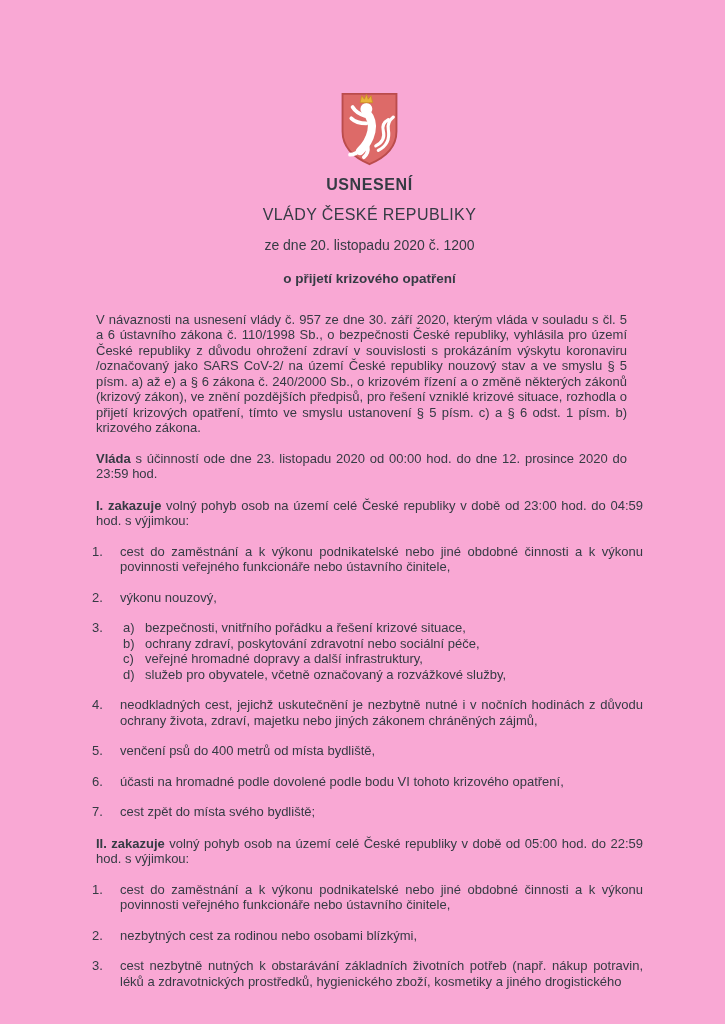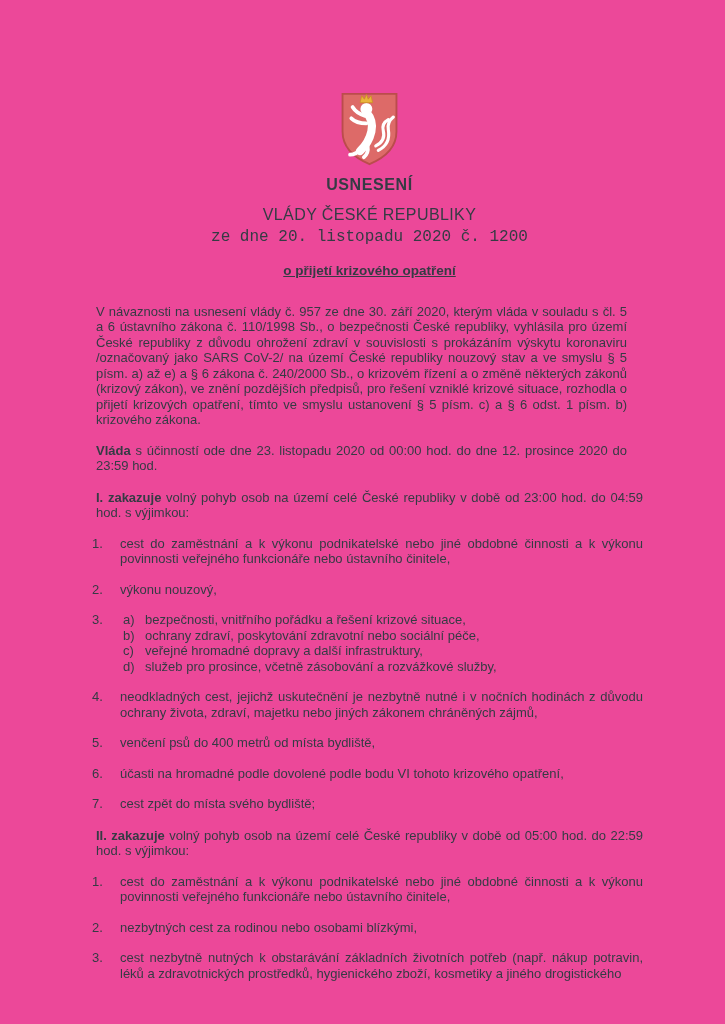--- a/index.html
+++ b/index.html
@@ -2,34 +2,34 @@
 <html><head>
 <meta charset="utf-8">
 <style>
   * { box-sizing: border-box; }
   html, body { margin: 0; padding: 0; background: #ffffff; }
   .page {
     position: relative;
     width: 725px;
     height: 1024px;
     margin: 0 auto;
-    background: #ec4899;
+    background: #f9a8d4;
     color: #353b44;
     font-family: "Liberation Sans", "DejaVu Sans", sans-serif;
     font-size: 13px;
     line-height: 15.5px;
     padding: 92px 82px 0 96px;
     overflow: hidden;
   }
   .doc-header { text-align: center; margin-bottom: 25px; }
   .emblem { display: block; margin: 0 auto 9px auto; }
   .title-line1 { font-size: 16px; font-weight: bold; letter-spacing: 0.6px; line-height: 20px; }
   .title-line2 { font-size: 16px; font-weight: normal; letter-spacing: 0.4px; line-height: 20px; margin-top: 10px; }
-  .date-line   { font-size: 16px; line-height: 17px; margin-top: 4px; font-family: Liberation Mono, monospace; }
-  .subject-line{ font-size: 13.5px; font-weight: bold; margin-top: 17px; text-decoration: underline; }
+  .date-line   { font-size: 14px; line-height: 17px; margin-top: 12px; }
+  .subject-line{ font-size: 13.5px; font-weight: bold; margin-top: 17px; }
   .para { text-align: justify; margin: 0 16px 15px 0; }
   .para b, .section-heading b { font-weight: bold; }
   .section-heading { text-align: justify; margin: 16px 0 15px 0; }
   .num-list { margin: 0; padding: 0; }
   .list-item { display: flex; margin: 0 0 15px 0; }
   .li-num  { flex: 0 0 28px; margin-left: -4px; }
   .li-body { flex: 1; text-align: justify; }
   .sub-list { margin-top: 0; }
   .sub-item { display: flex; }
   .sub-num  { flex: 0 0 22px; margin-left: 3px; }
@@ -100,21 +100,21 @@
                 <span class="sub-body">ochrany zdraví, poskytování zdravotní nebo sociální péče,</span>
               </span>
 
               <span class="sub-item">
                 <span class="sub-num">c)</span>
                 <span class="sub-body">veřejné hromadné dopravy a další infrastruktury,</span>
               </span>
 
               <span class="sub-item">
                 <span class="sub-num">d)</span>
-                <span class="sub-body">služeb pro prosince, včetně zásobování a rozvážkové služby,</span>
+                <span class="sub-body">služeb pro obyvatele, včetně označovaný a rozvážkové služby,</span>
               </span>
             </span>
         </span>
       </div>
 
       <div class="list-item">
         <span class="li-num">4.</span>
         <span class="li-body">
           <span>neodkladných cest, jejichž uskutečnění je nezbytně nutné i v nočních hodinách z důvodu ochrany života, zdraví, majetku nebo jiných zákonem chráněných zájmů,</span>
           

